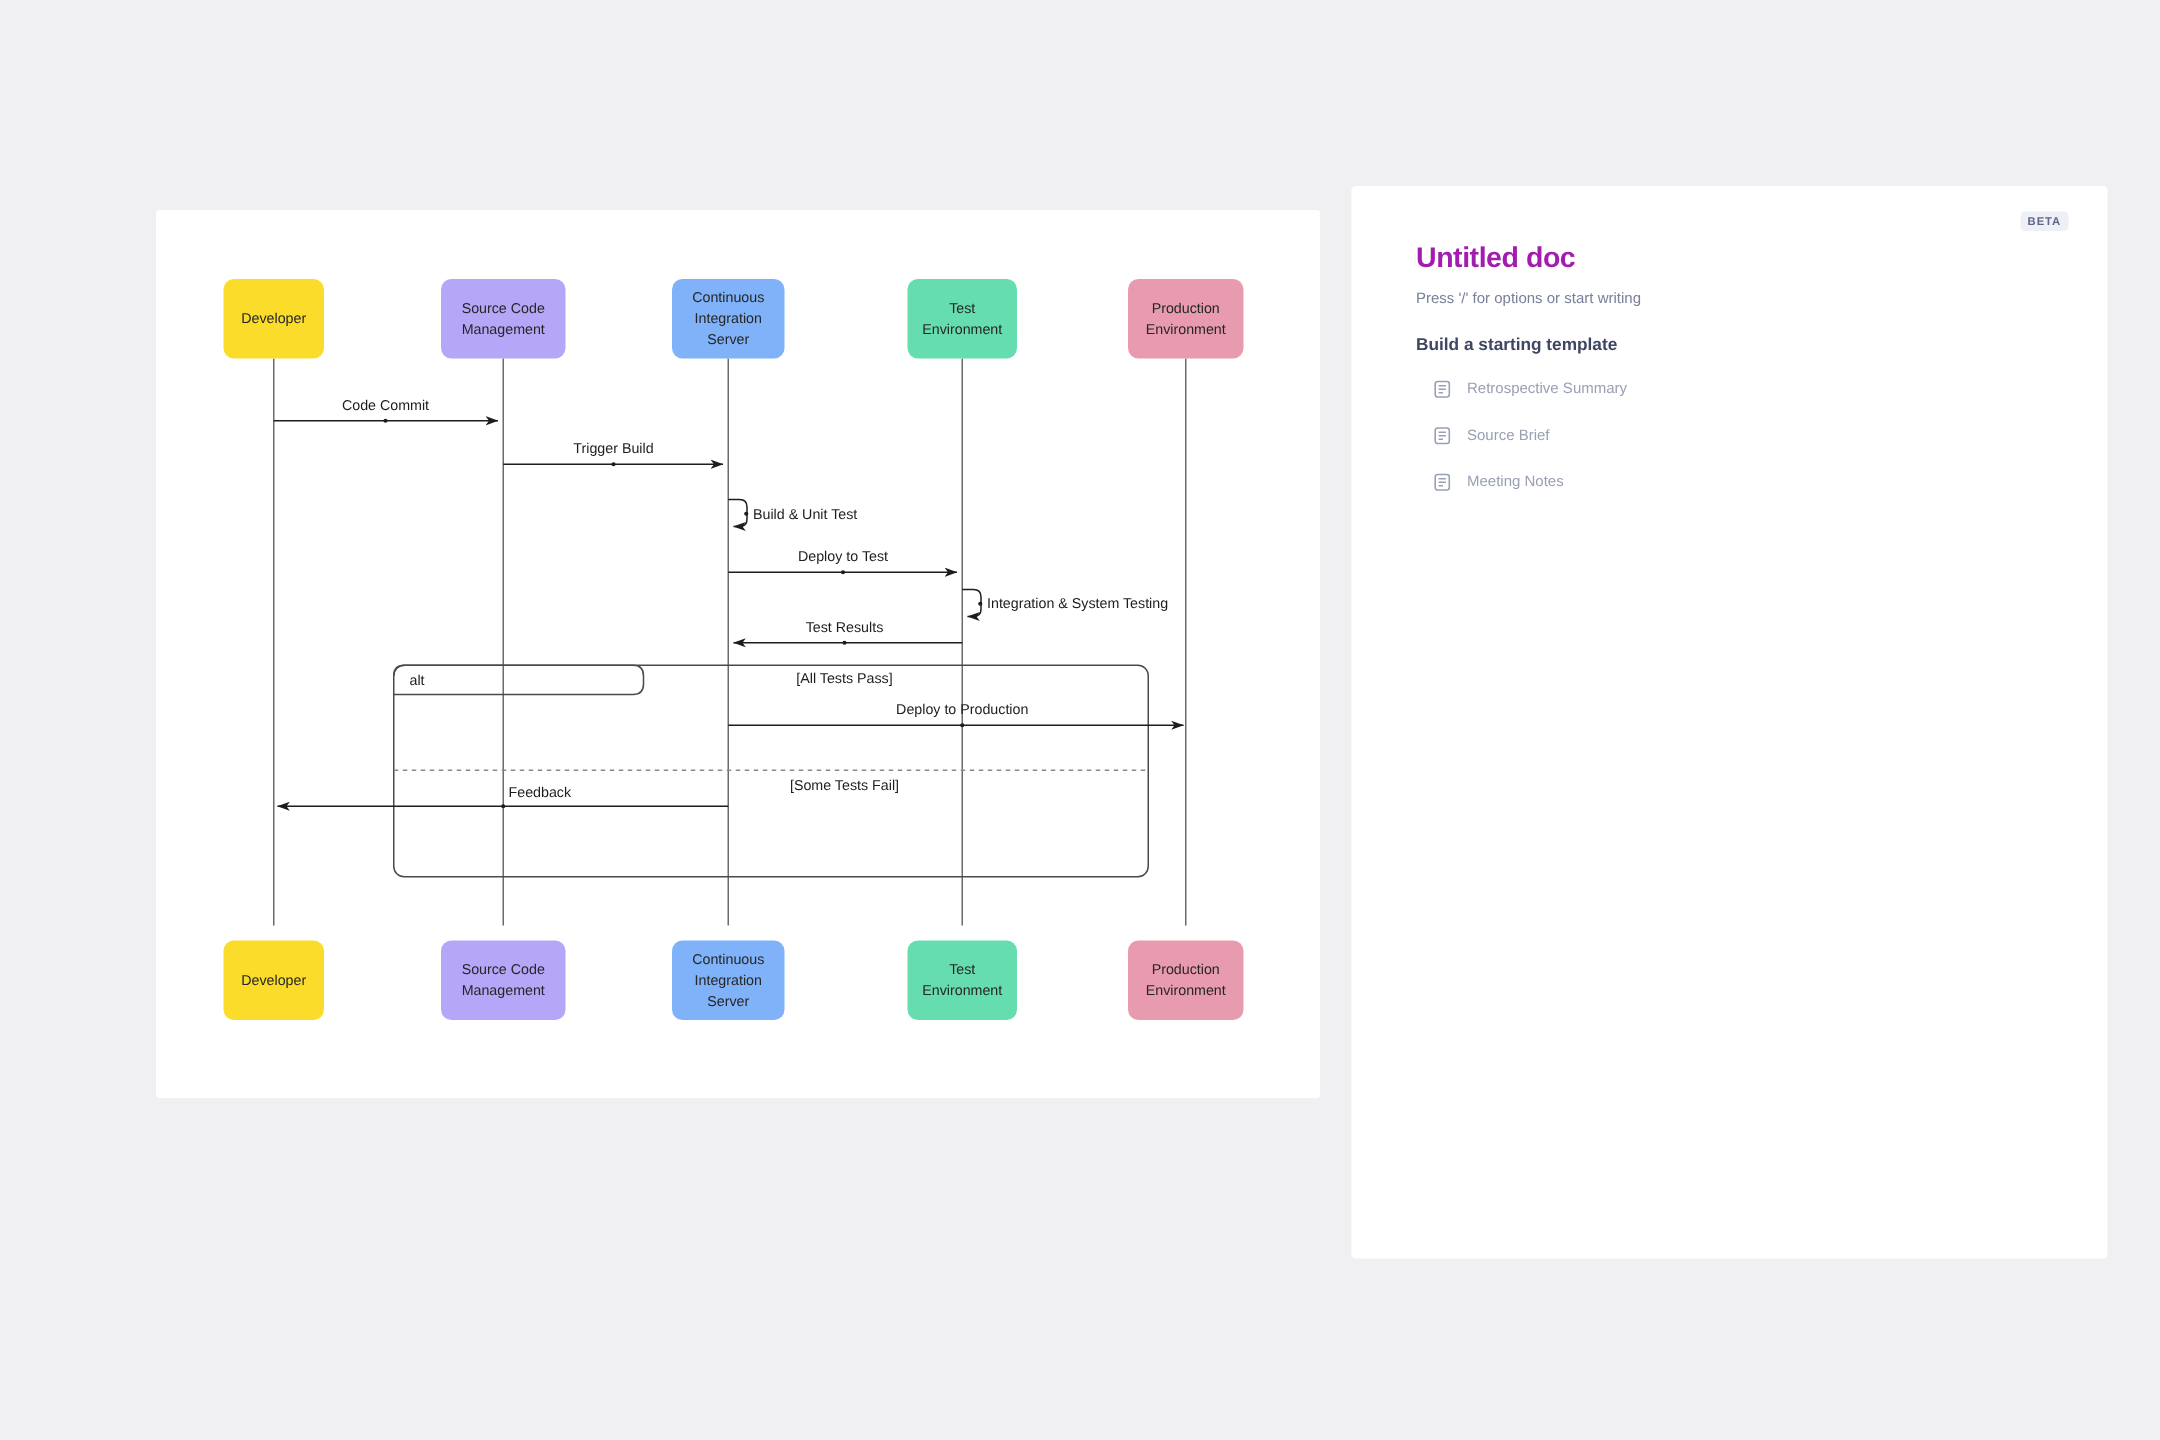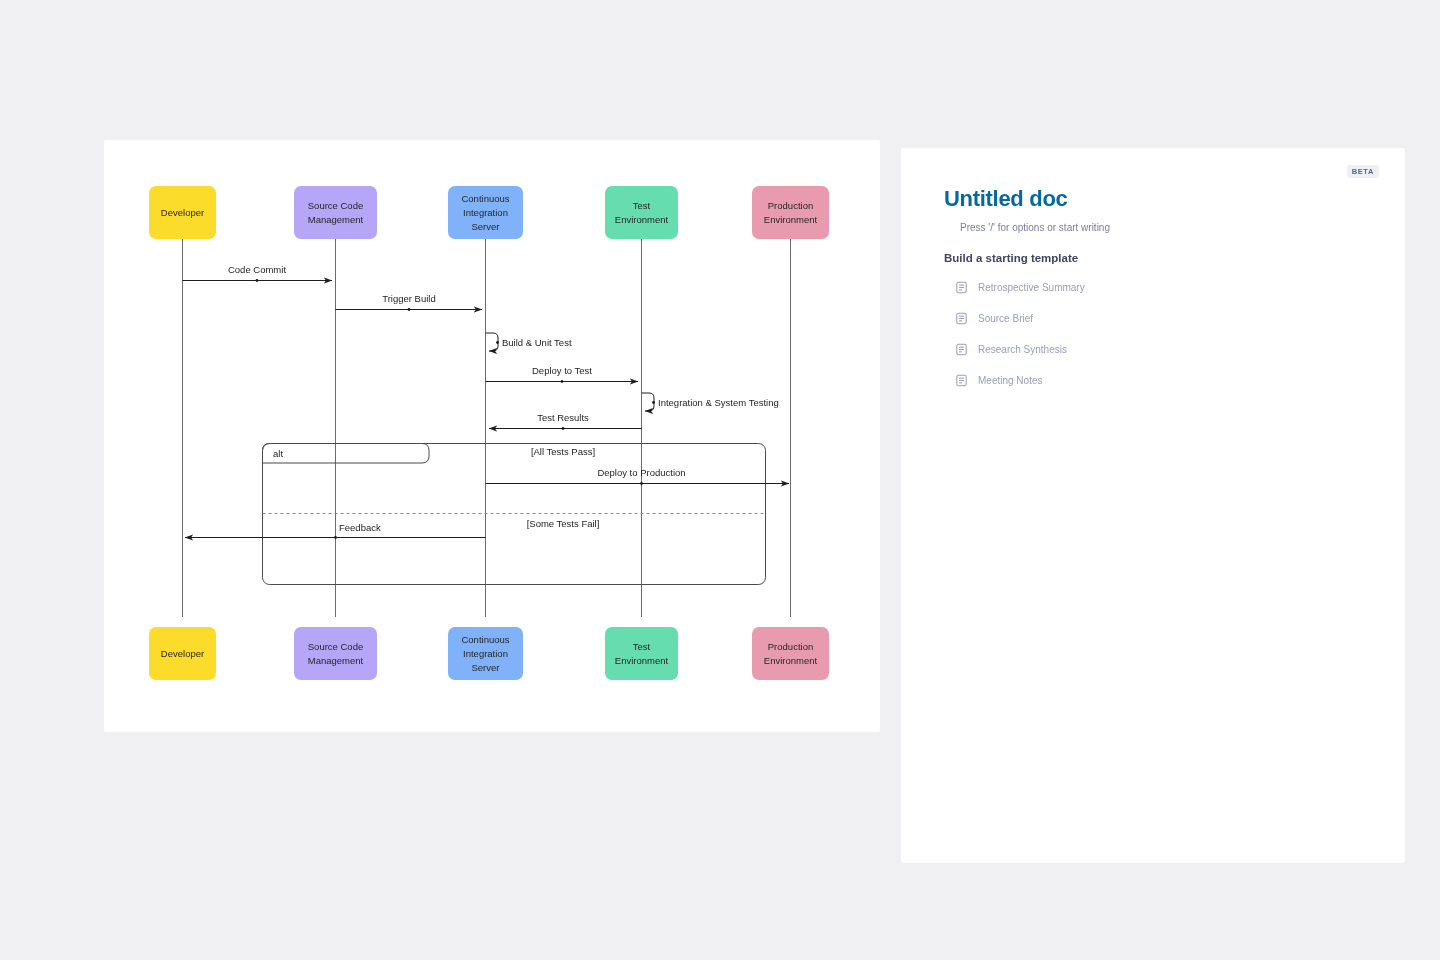--- a/index.html
+++ b/index.html
@@ -71,21 +71,21 @@
     stroke-width: 1;
     stroke-dasharray: 3 3;
     fill: none;
   }
   .msg-dot { fill: #1d1d1d; }
 
   
   #doc-panel {
     position: absolute;
     left: 901px;
-    top: 148px;
+    top: 124px;
     width: 504px;
     height: 715px;
     background: #ffffff;
     border-radius: 3px;
   }
   #beta-badge {
     position: absolute;
     right: 26px;
     top: 17px;
     background: #eef0f6;
@@ -97,31 +97,31 @@
     border-radius: 3px;
     font-family: "Liberation Sans", sans-serif;
   }
   #doc-body {
     position: absolute;
     left: 43px;
     top: 38px;
     width: 420px;
   }
   #doc-title {
-    font-size: 22px;
-    color: #0369a1;
+    font-size: 19px;
+    color: #a21caf;
     font-weight: bold;
     letter-spacing: -0.3px;
     margin: 0 0 10px 0;
     font-family: "Liberation Sans", sans-serif;
   }
   #doc-hint {
     font-size: 10px;
     color: #787f99;
-    margin: 0 0 19px 16px;
+    margin: 0 0 19px 0;
     font-family: "Liberation Sans", sans-serif;
   }
   #template-heading {
     font-size: 11.5px;
     font-weight: bold;
     color: #3f4663;
     margin: 0 0 12px 0;
     font-family: "Liberation Sans", sans-serif;
   }
   .template-item {
@@ -305,29 +305,20 @@
         <div class="template-item">
           <svg class="tpl-icon" viewBox="0 0 16 16">
             <rect x="2.2" y="1.6" width="11.6" height="12.8" rx="2" ry="2" fill="none" stroke="#9aa0b4" stroke-width="1.3"></rect>
             <line x1="5" y1="5.1" x2="11" y2="5.1" stroke="#9aa0b4" stroke-width="1.3"></line>
             <line x1="5" y1="8" x2="11" y2="8" stroke="#9aa0b4" stroke-width="1.3"></line>
             <line x1="5" y1="10.9" x2="8.6" y2="10.9" stroke="#9aa0b4" stroke-width="1.3"></line>
           </svg>
           <span class="tpl-label">Source Brief</span>
         </div>
 
-        <div class="template-item">
-          <svg class="tpl-icon" viewBox="0 0 16 16">
-            <rect x="2.2" y="1.6" width="11.6" height="12.8" rx="2" ry="2" fill="none" stroke="#9aa0b4" stroke-width="1.3"></rect>
-            <line x1="5" y1="5.1" x2="11" y2="5.1" stroke="#9aa0b4" stroke-width="1.3"></line>
-            <line x1="5" y1="8" x2="11" y2="8" stroke="#9aa0b4" stroke-width="1.3"></line>
-            <line x1="5" y1="10.9" x2="8.6" y2="10.9" stroke="#9aa0b4" stroke-width="1.3"></line>
-          </svg>
-          <span class="tpl-label">Research Synthesis</span>
-        </div>
 
         <div class="template-item">
           <svg class="tpl-icon" viewBox="0 0 16 16">
             <rect x="2.2" y="1.6" width="11.6" height="12.8" rx="2" ry="2" fill="none" stroke="#9aa0b4" stroke-width="1.3"></rect>
             <line x1="5" y1="5.1" x2="11" y2="5.1" stroke="#9aa0b4" stroke-width="1.3"></line>
             <line x1="5" y1="8" x2="11" y2="8" stroke="#9aa0b4" stroke-width="1.3"></line>
             <line x1="5" y1="10.9" x2="8.6" y2="10.9" stroke="#9aa0b4" stroke-width="1.3"></line>
           </svg>
           <span class="tpl-label">Meeting Notes</span>
         </div>

